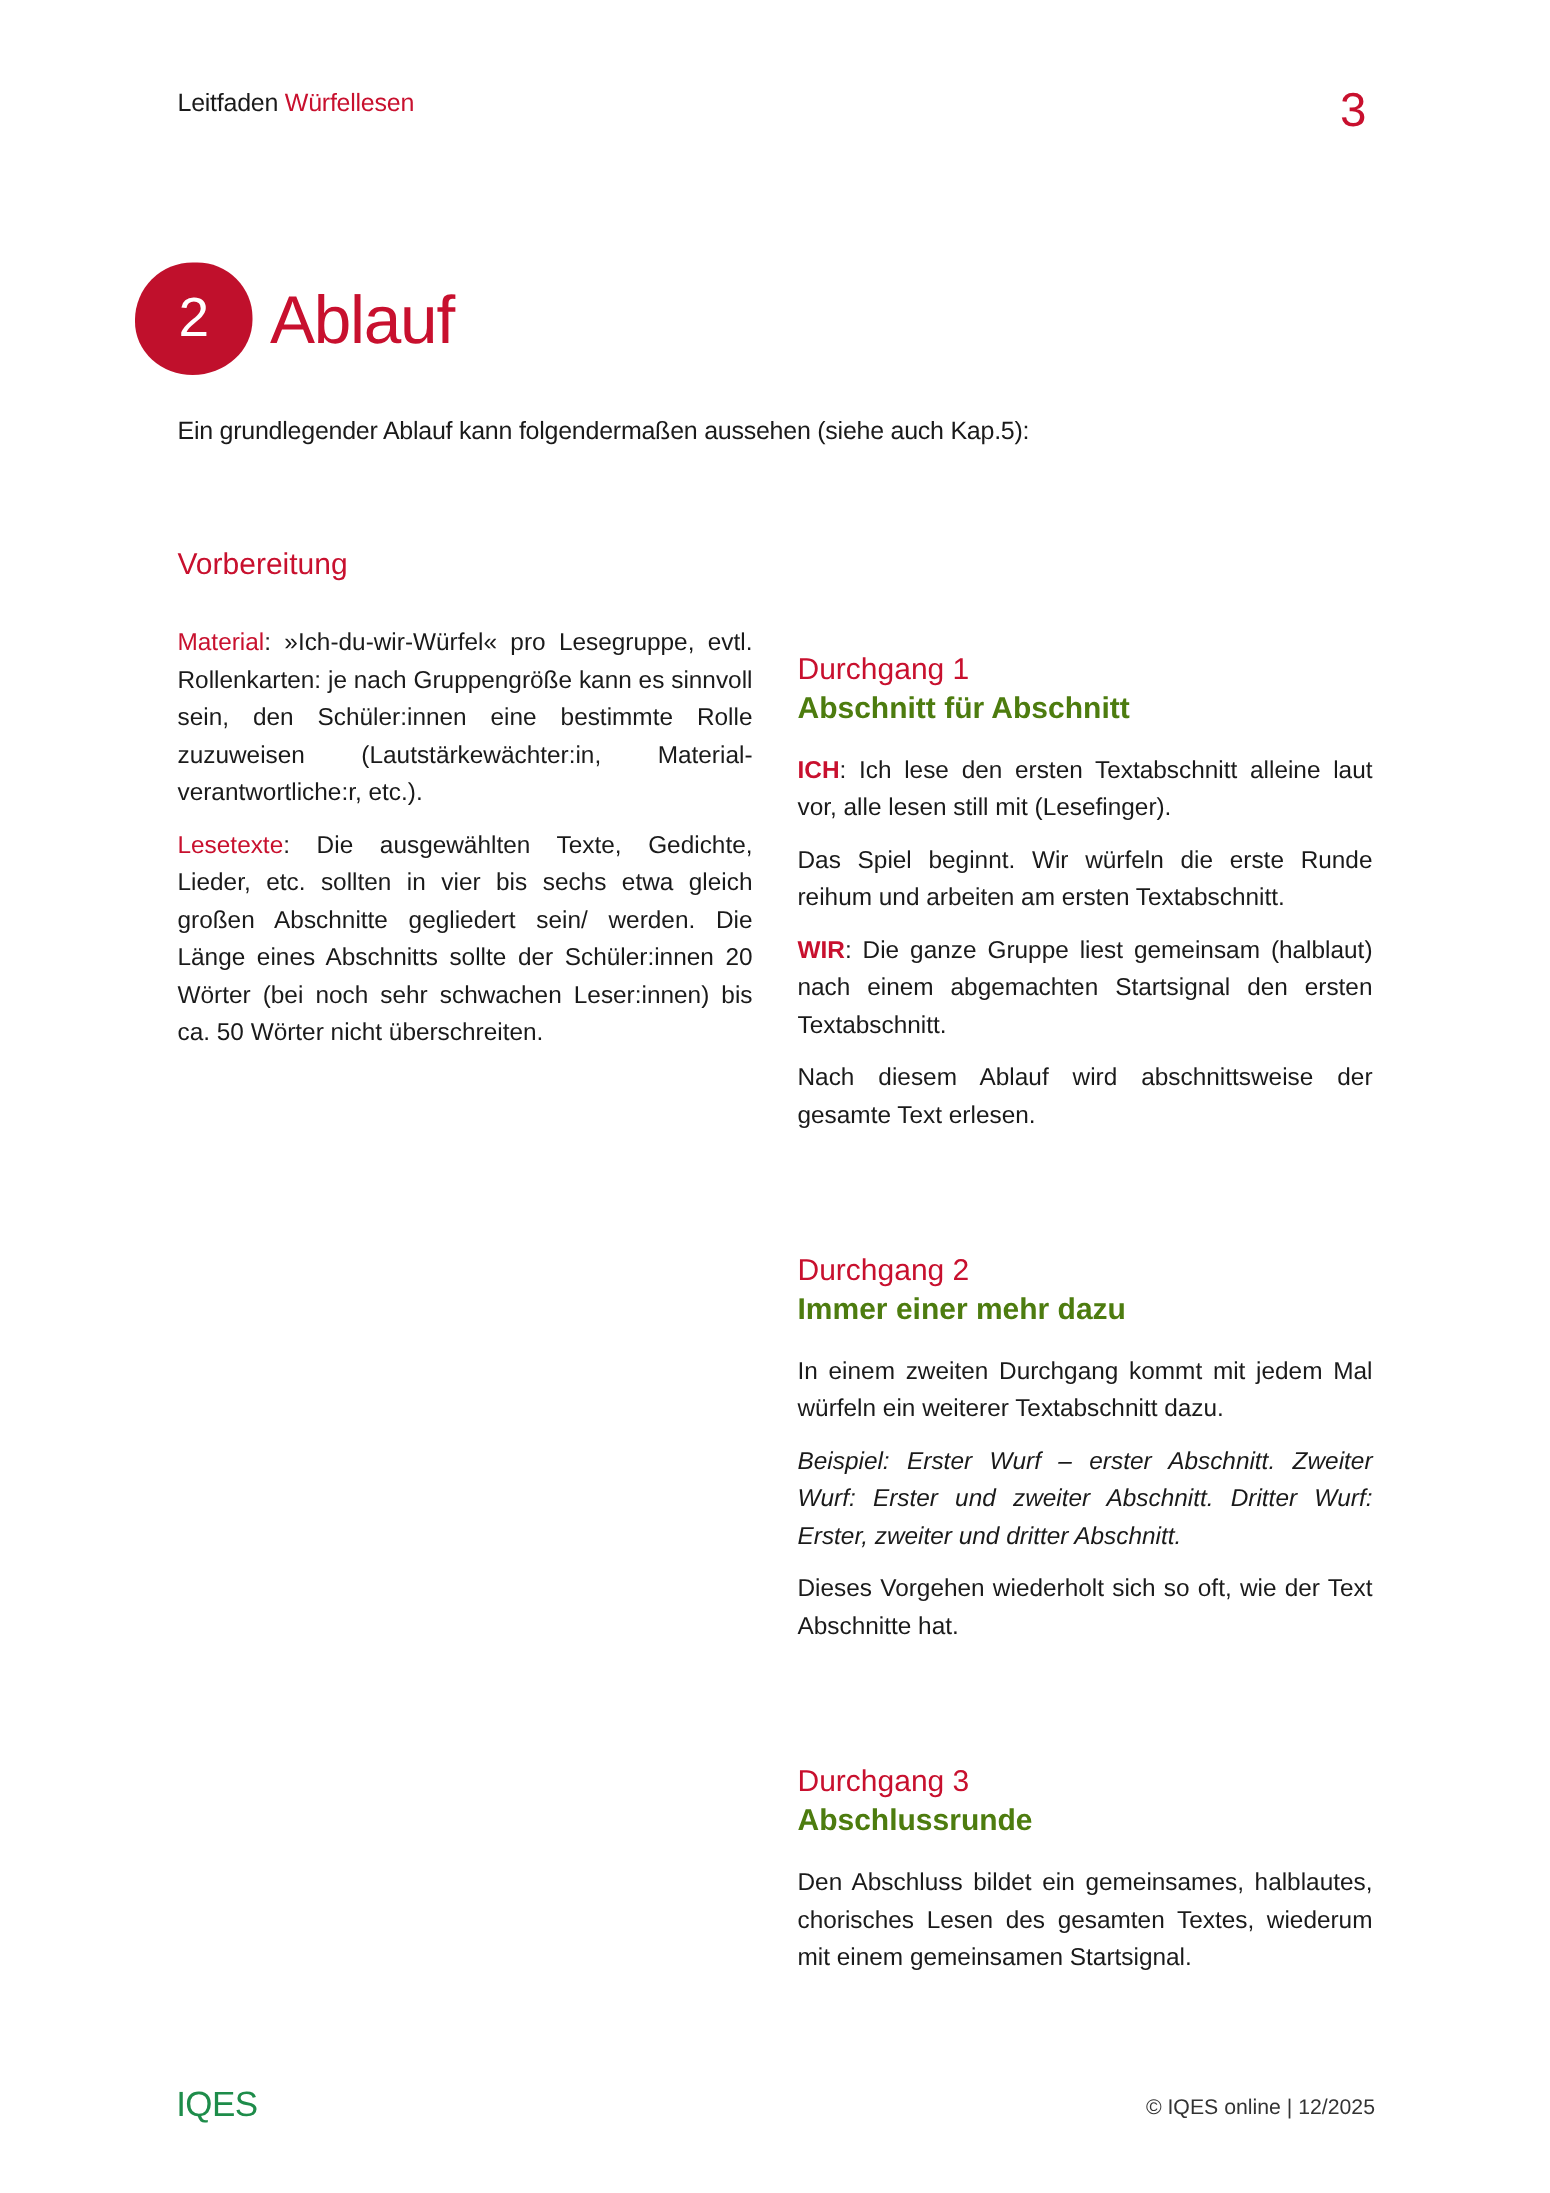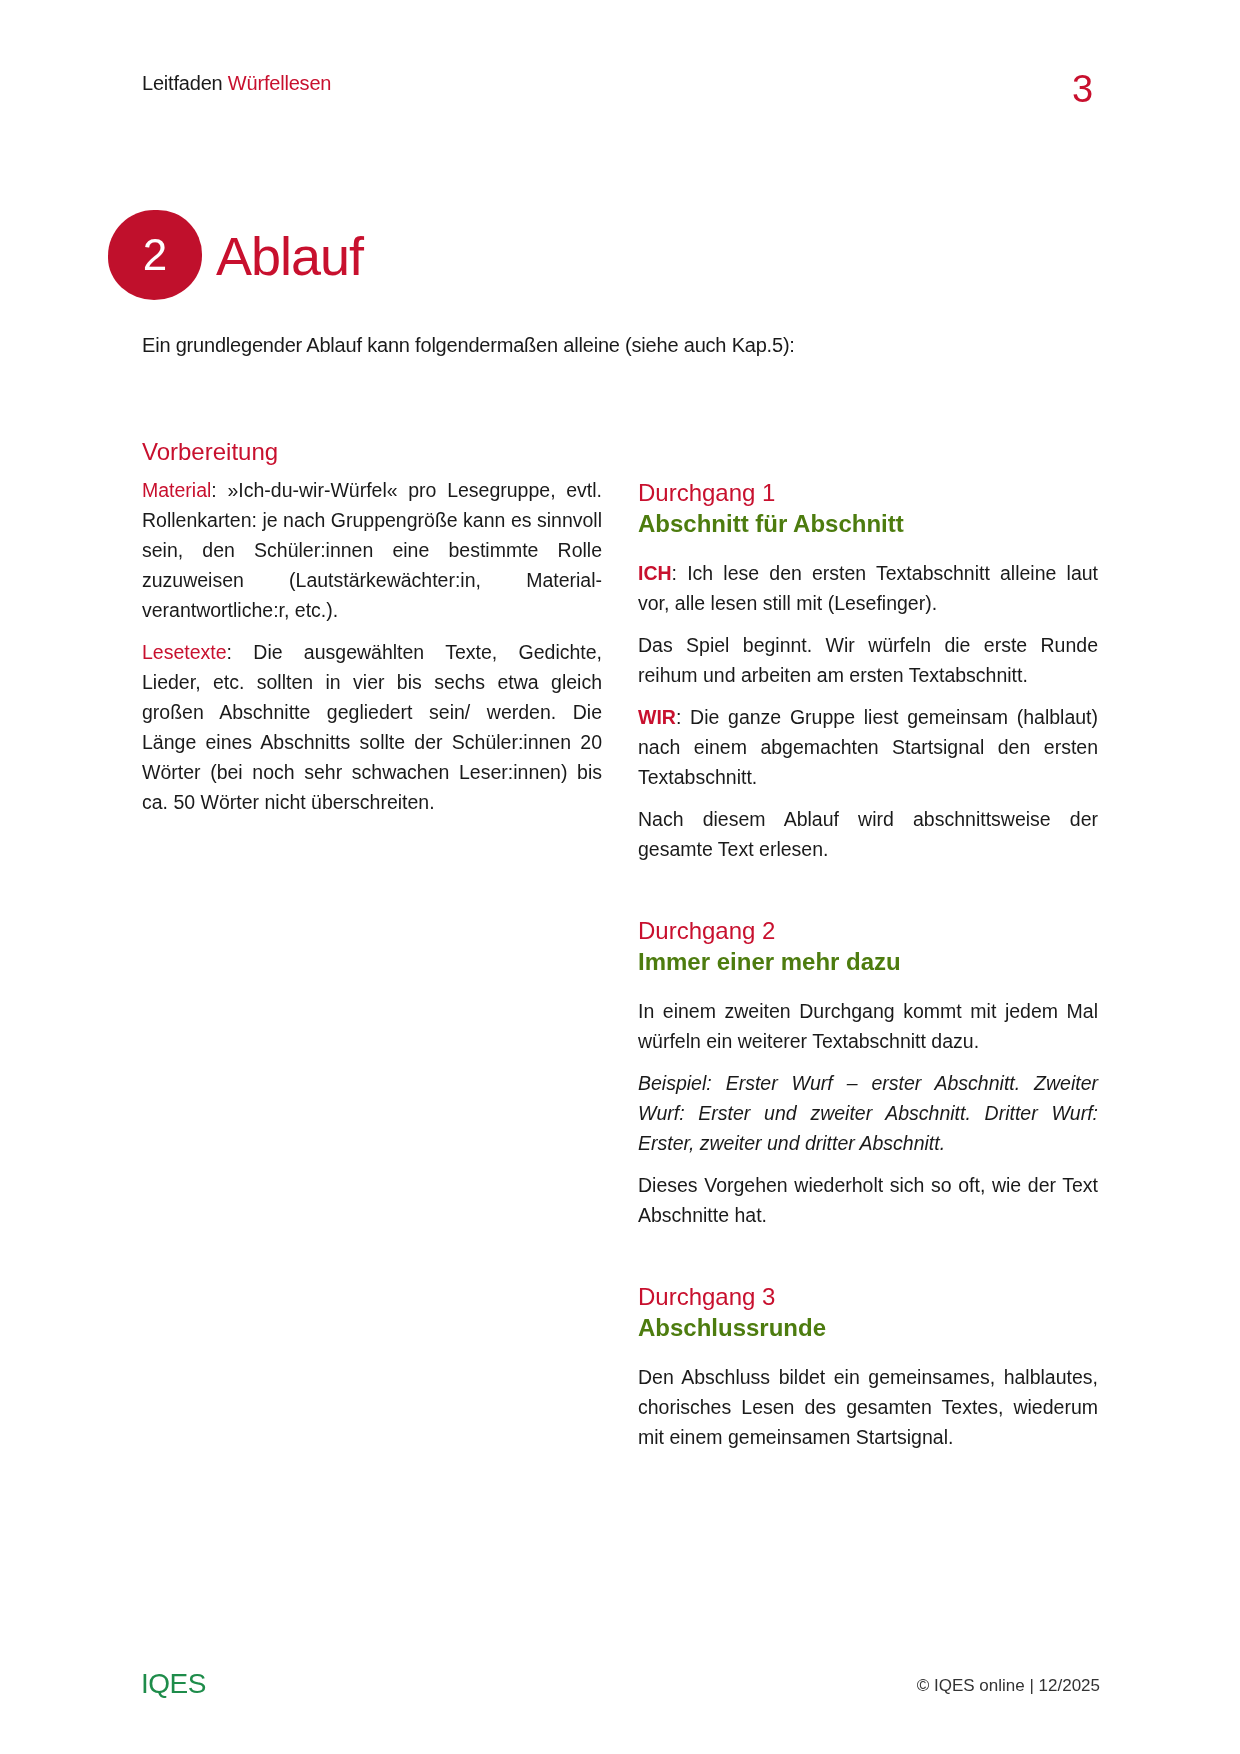--- a/index.html
+++ b/index.html
@@ -55,21 +55,21 @@
       font-size: 24px; color: #4d7c0f; font-weight: bold; line-height: 32px;
     }
     p.body {
       font-size: 19.5px; line-height: 30px; text-align: justify;
       margin-bottom: 12px;
     }
     p.body .lbl { color: #C8102E; }
     p.body .lblb { color: #C8102E; font-weight: bold; }
     p.body.italic { font-style: italic; }
 
-    .block { margin-bottom: 0; }
+    .block { margin-bottom: 0; margin-top: 43px; }
 
     
     .footer-logo {
       position: absolute; left: 141px; top: 1668px;
       font-size: 28px; color: #1E8C4A; letter-spacing: -0.5px;
     }
     .footer-copy {
       position: absolute; right: 140px; top: 1676px;
       font-size: 17px; color: #333;
     }
@@ -81,24 +81,24 @@
   <span>Leitfaden</span>
   <span class="red">Würfellesen</span>
 </div>
 <div class="page-number">3</div>
 
 <div class="chapter-badge">
   <span>2</span>
 </div>
 <h1 class="chapter-title" style="font-weight:normal;text-align:right;">Ablauf</h1>
 
-<p class="intro">Ein grundlegender Ablauf kann folgendermaßen alleine (siehe auch Kap.5):</p>
+<p class="intro">Ein grundlegender Ablauf kann folgendermaßen aussehen (siehe auch Kap.5):</p>
 
 <div class="col-left">
-  <h2 class="section-label" style="font-weight:normal; margin-bottom:8px;">Vorbereitung</h2>
+  <h2 class="section-label" style="font-weight:normal; margin-bottom:32px;">Vorbereitung</h2>
   <p class="body"><span class="lbl">Material</span><span>: »Ich-du-wir-Würfel« pro Lesegruppe, evtl. Rollenkarten: je nach Gruppengröße kann es sinnvoll sein, den Schüler:innen eine bestimmte Rolle zuzuweisen (Lautstärkewächter:in, Material­verantwortliche:r, etc.).</span></p>
   <p class="body"><span class="lbl">Lesetexte</span><span>: Die ausgewählten Texte, Gedichte, Lieder, etc. sollten in vier bis sechs etwa gleich großen Abschnitte gegliedert sein/ werden. Die Länge eines Abschnitts sollte der Schüler:innen 20 Wörter (bei noch sehr schwachen Leser:innen) bis ca. 50 Wörter nicht überschreiten.</span></p>
 </div>
 
 <div class="col-right">
 
   <div class="block">
     <div class="section-label">Durchgang 1</div>
     <div class="section-sub" style="margin-bottom:18px;">Abschnitt für Abschnitt</div>
     <p class="body"><span class="lblb">ICH</span><span>: Ich lese den ersten Textabschnitt alleine laut vor, alle lesen still mit (Lesefinger).</span></p>

